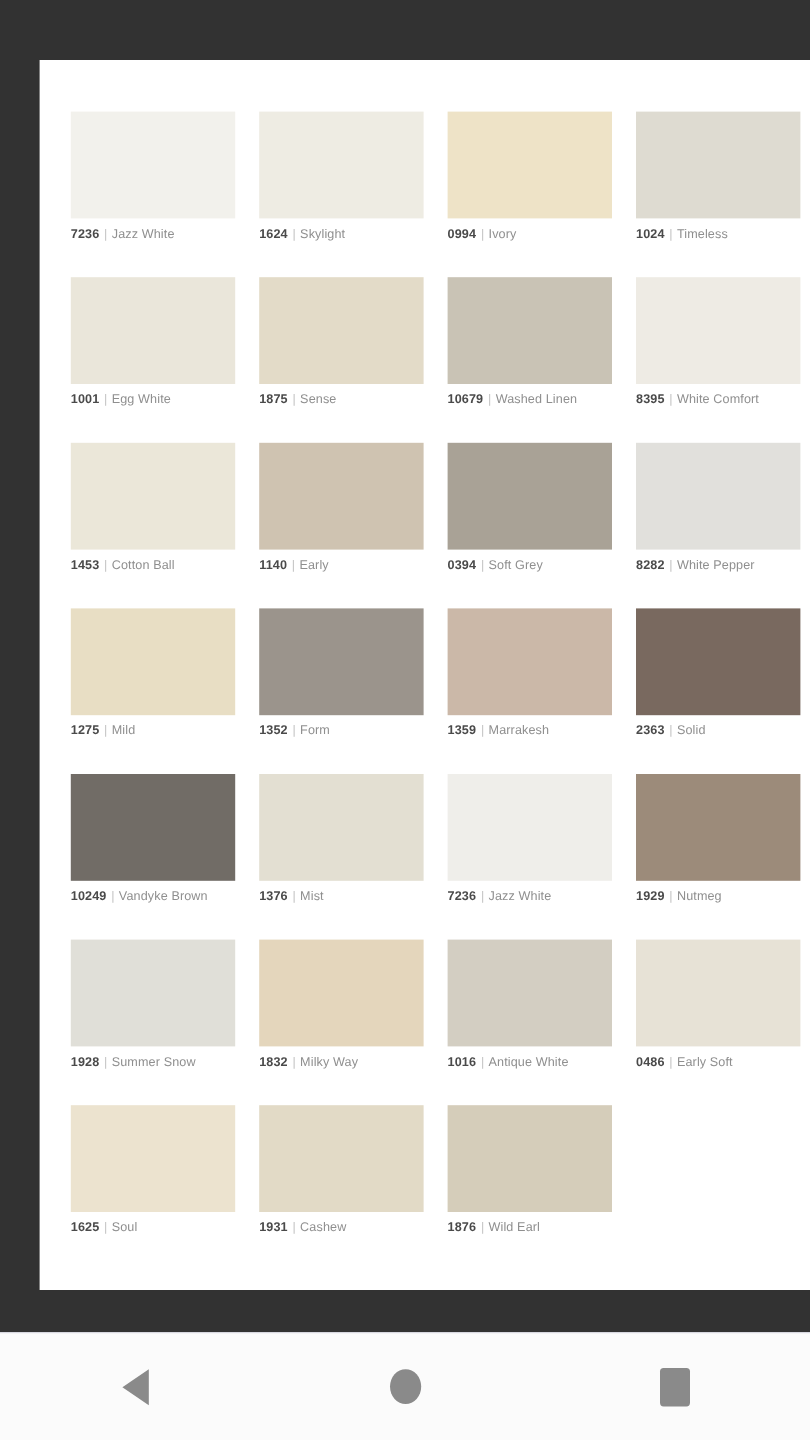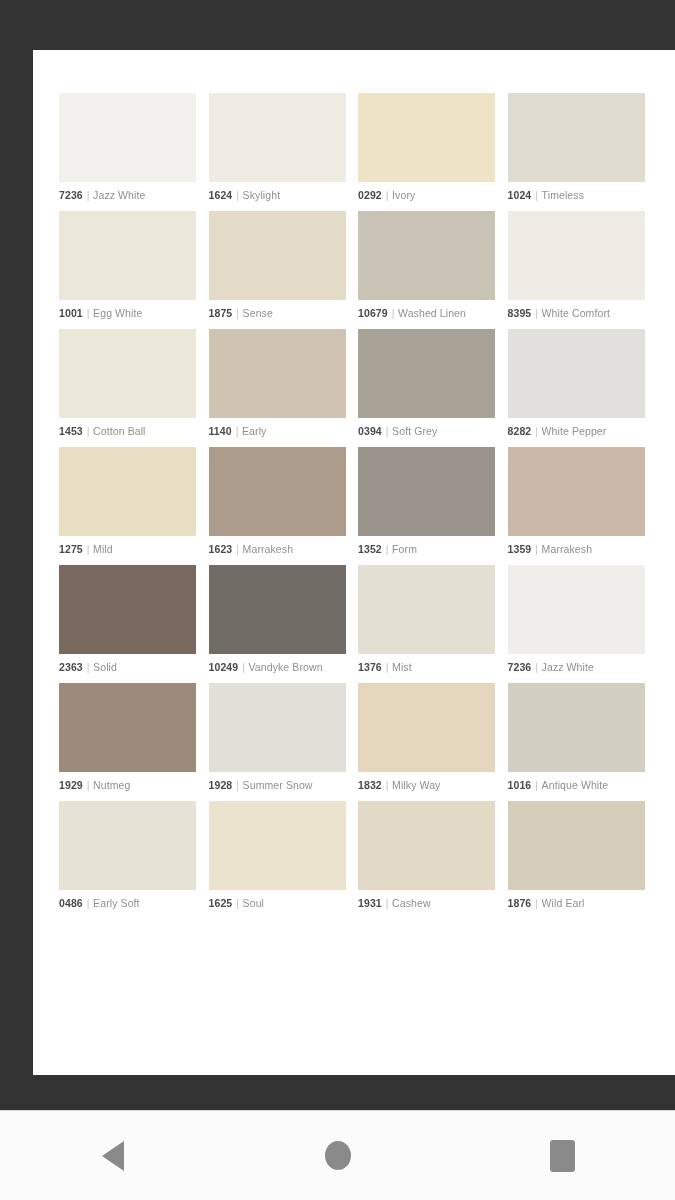--- a/index.html
+++ b/index.html
@@ -37,20 +37,21 @@
 
   #swatch-grid {
     position: absolute;
     left: 26px;
     top: 43px;
     width: 592px;
     display: grid;
     grid-template-columns: repeat(4, 137px);
     column-gap: 12.5px;
     row-gap: 0px;
+    gap: 20px;
   }
 
   .swatch-cell {
     width: 137px;
     height: 118px;
     box-sizing: border-box;
     position: relative;
   }
 
   .swatch-chip {
@@ -133,21 +134,21 @@
         <div class="swatch-cell">
           <div class="swatch-chip" style="background: rgb(242, 241, 236);"></div>
           <div class="swatch-label"><span class="swatch-code">7236</span><span class="swatch-sep">|</span><span class="swatch-name">Jazz White</span></div>
         </div>
         <div class="swatch-cell">
           <div class="swatch-chip" style="background: rgb(238, 236, 227);"></div>
           <div class="swatch-label"><span class="swatch-code">1624</span><span class="swatch-sep">|</span><span class="swatch-name">Skylight</span></div>
         </div>
         <div class="swatch-cell">
           <div class="swatch-chip" style="background: rgb(238, 227, 199);"></div>
-          <div class="swatch-label"><span class="swatch-code">0292</span><span class="swatch-sep">|</span><span class="swatch-name">Ivory</span></div>
+          <div class="swatch-label"><span class="swatch-code">0994</span><span class="swatch-sep">|</span><span class="swatch-name">Ivory</span></div>
         </div>
         <div class="swatch-cell">
           <div class="swatch-chip" style="background: rgb(222, 219, 209);"></div>
           <div class="swatch-label"><span class="swatch-code">1024</span><span class="swatch-sep">|</span><span class="swatch-name">Timeless</span></div>
         </div>
         <div class="swatch-cell">
           <div class="swatch-chip" style="background: rgb(234, 230, 218);"></div>
           <div class="swatch-label"><span class="swatch-code">1001</span><span class="swatch-sep">|</span><span class="swatch-name">Egg White</span></div>
         </div>
         <div class="swatch-cell">
@@ -174,24 +175,20 @@
           <div class="swatch-chip" style="background: rgb(169, 162, 150);"></div>
           <div class="swatch-label"><span class="swatch-code">0394</span><span class="swatch-sep">|</span><span class="swatch-name">Soft Grey</span></div>
         </div>
         <div class="swatch-cell">
           <div class="swatch-chip" style="background: rgb(225, 224, 220);"></div>
           <div class="swatch-label"><span class="swatch-code">8282</span><span class="swatch-sep">|</span><span class="swatch-name">White Pepper</span></div>
         </div>
         <div class="swatch-cell">
           <div class="swatch-chip" style="background: rgb(232, 222, 196);"></div>
           <div class="swatch-label"><span class="swatch-code">1275</span><span class="swatch-sep">|</span><span class="swatch-name">Mild</span></div>
-        </div>
-        <div class="swatch-cell">
-          <div class="swatch-chip" style="background: rgb(171, 156, 139);"></div>
-          <div class="swatch-label"><span class="swatch-code">1623</span><span class="swatch-sep">|</span><span class="swatch-name">Marrakesh</span></div>
         </div>
         <div class="swatch-cell">
           <div class="swatch-chip" style="background: rgb(155, 148, 140);"></div>
           <div class="swatch-label"><span class="swatch-code">1352</span><span class="swatch-sep">|</span><span class="swatch-name">Form</span></div>
         </div>
         <div class="swatch-cell">
           <div class="swatch-chip" style="background: rgb(203, 184, 168);"></div>
           <div class="swatch-label"><span class="swatch-code">1359</span><span class="swatch-sep">|</span><span class="swatch-name">Marrakesh</span></div>
         </div>
         <div class="swatch-cell">

